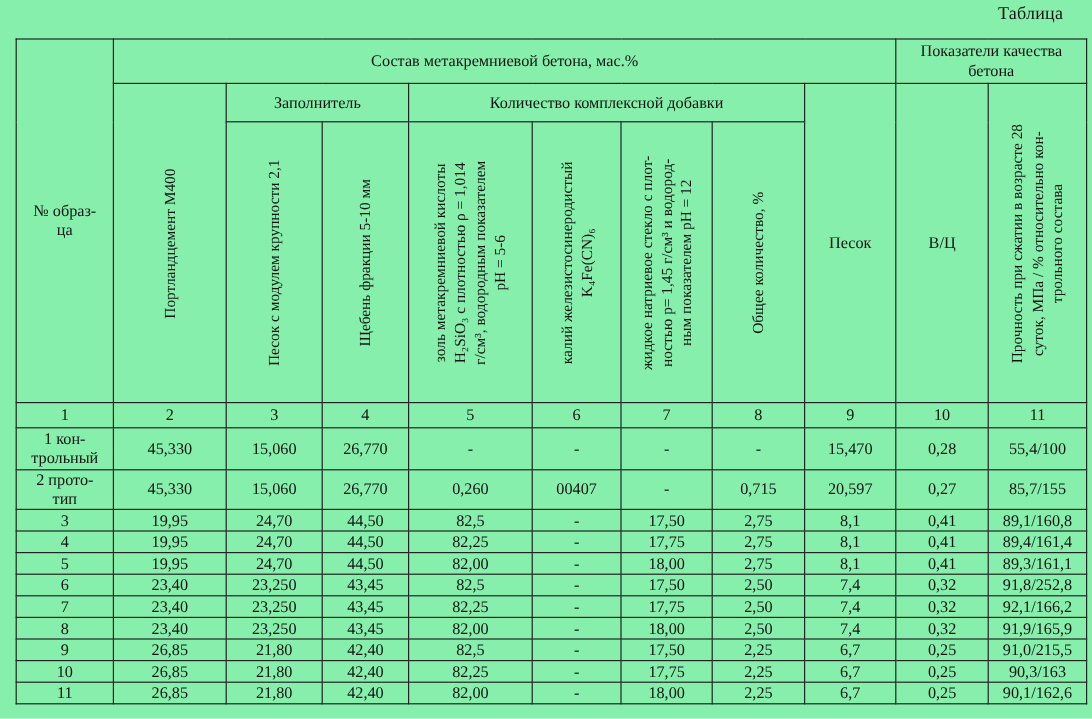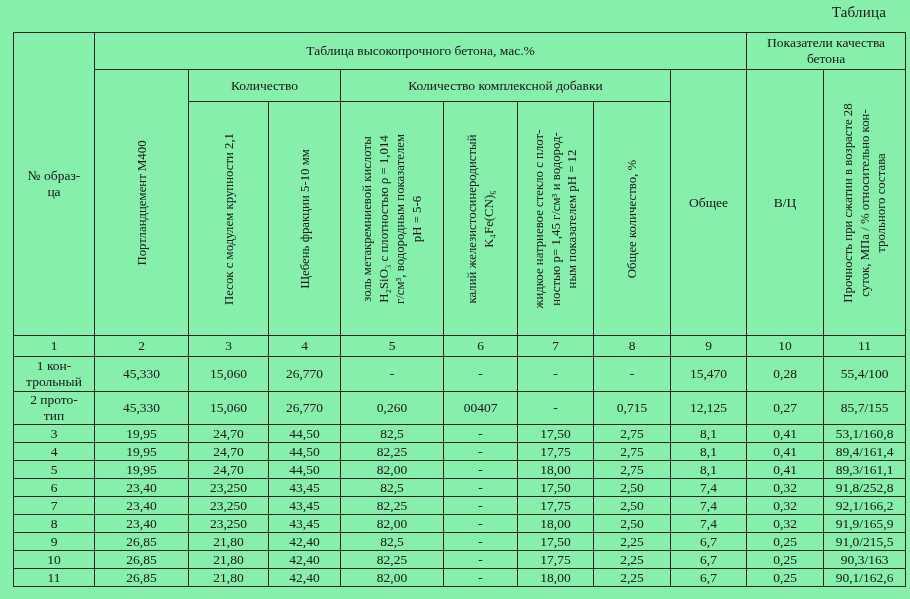--- a/index.html
+++ b/index.html
@@ -64,31 +64,31 @@
         <col style="width:76px">
         <col style="width:77px">
       <col style="width:76px">
         <col style="width:77px">
         <col style="width:82px">
     </colgroup>
     <thead>
       <tr class="h1">
         <td rowspan="3" class="pre">№ образ-
 ца</td>
-        <td colspan="8">Таблица высокопрочного бетона, мас.%</td>
+        <td colspan="8">Состав метакремниевой бетона, мас.%</td>
         <td colspan="2" class="pre">Показатели качества
 бетона</td>
       </tr>
       <tr class="h2">
         <td rowspan="2" class="rot span2">
           <div class="vtext">Портландцемент М400</div>
         </td>
-        <td colspan="2">Количество</td>
+        <td colspan="2">Заполнитель</td>
         <td colspan="4">Количество комплексной добавки</td>
-        <td rowspan="2">Общее</td>
+        <td rowspan="2">Песок</td>
         <td rowspan="2">В/Ц</td>
         <td rowspan="2" class="rot span2">
           <div class="vtext">Прочность при сжатии в возрасте 28
 суток, МПа / % относительно кон-
 трольного состава</div>
         </td>
       </tr>
       <tr class="h3">
         <td class="rot span1">
           <div class="vtext">Песок с модулем крупности 2,1</div>
@@ -147,36 +147,36 @@
         <tr class="r-tall2">
           <td class="pre">2 прото-
 тип</td>
           <td>45,330</td>
           <td>15,060</td>
           <td>26,770</td>
           <td>0,260</td>
           <td>00407</td>
           <td>-</td>
           <td>0,715</td>
-          <td>12,125</td>
+          <td>20,597</td>
           <td>0,27</td>
           <td>85,7/155</td>
         </tr>
         <tr>
           <td class="pre">3</td>
           <td>19,95</td>
           <td>24,70</td>
           <td>44,50</td>
           <td>82,5</td>
           <td>-</td>
           <td>17,50</td>
           <td>2,75</td>
           <td>8,1</td>
           <td>0,41</td>
-          <td>53,1/160,8</td>
+          <td>89,1/160,8</td>
         </tr>
         <tr>
           <td class="pre">4</td>
           <td>19,95</td>
           <td>24,70</td>
           <td>44,50</td>
           <td>82,25</td>
           <td>-</td>
           <td>17,75</td>
           <td>2,75</td>

